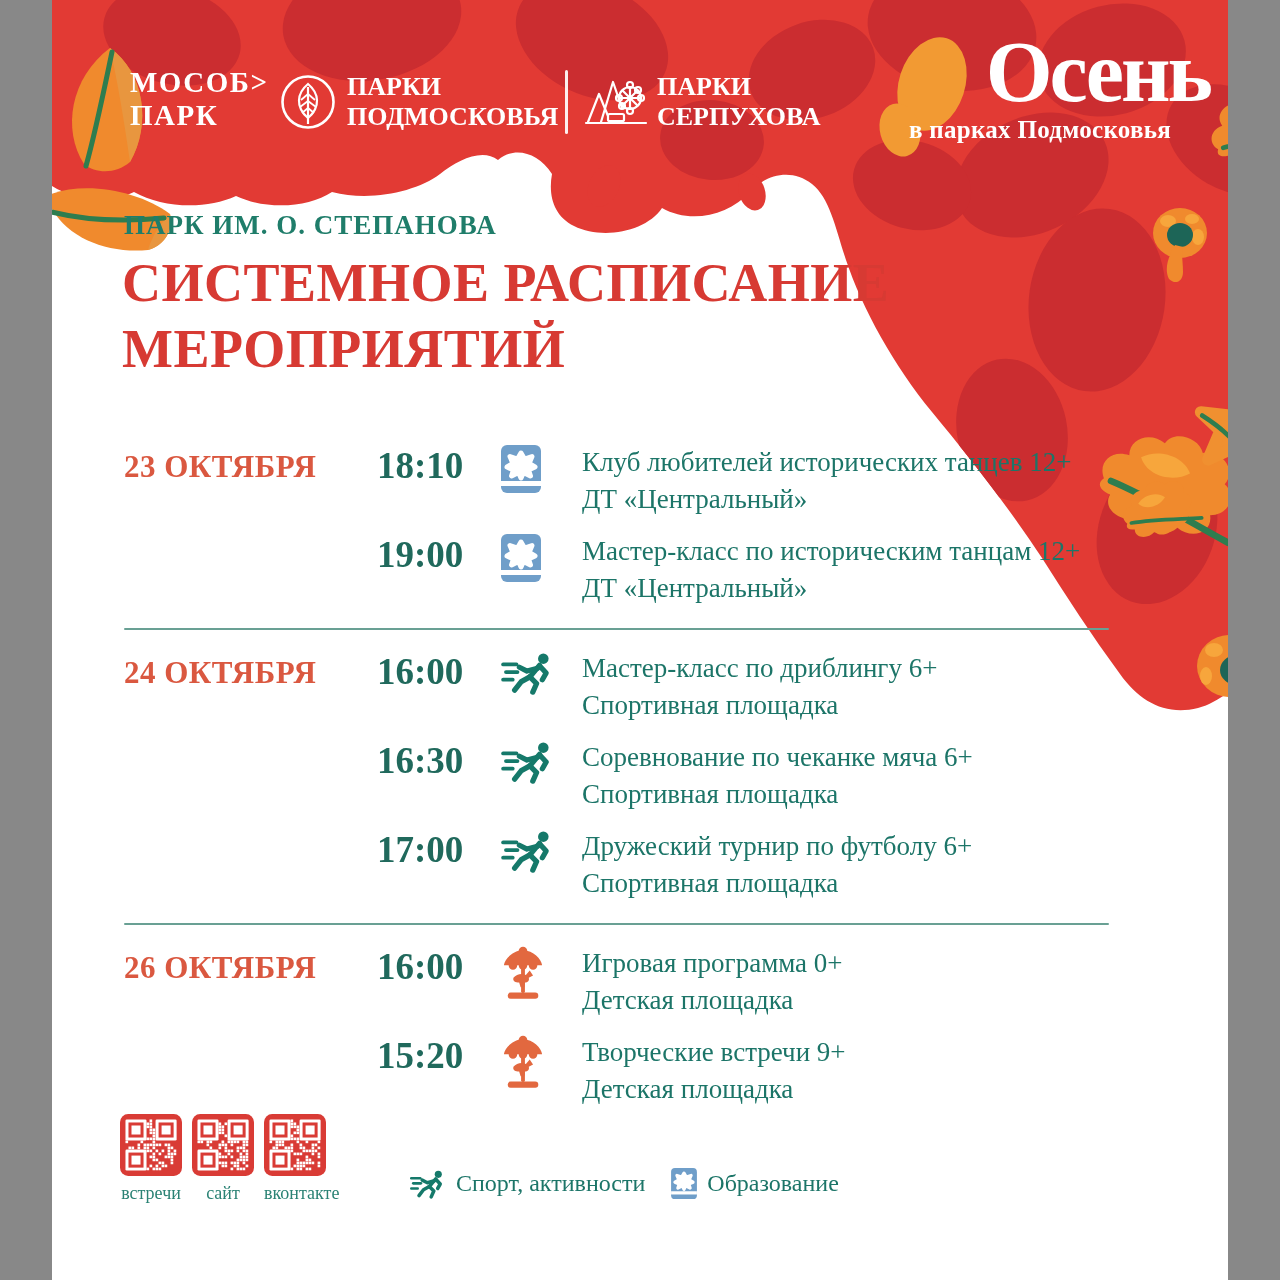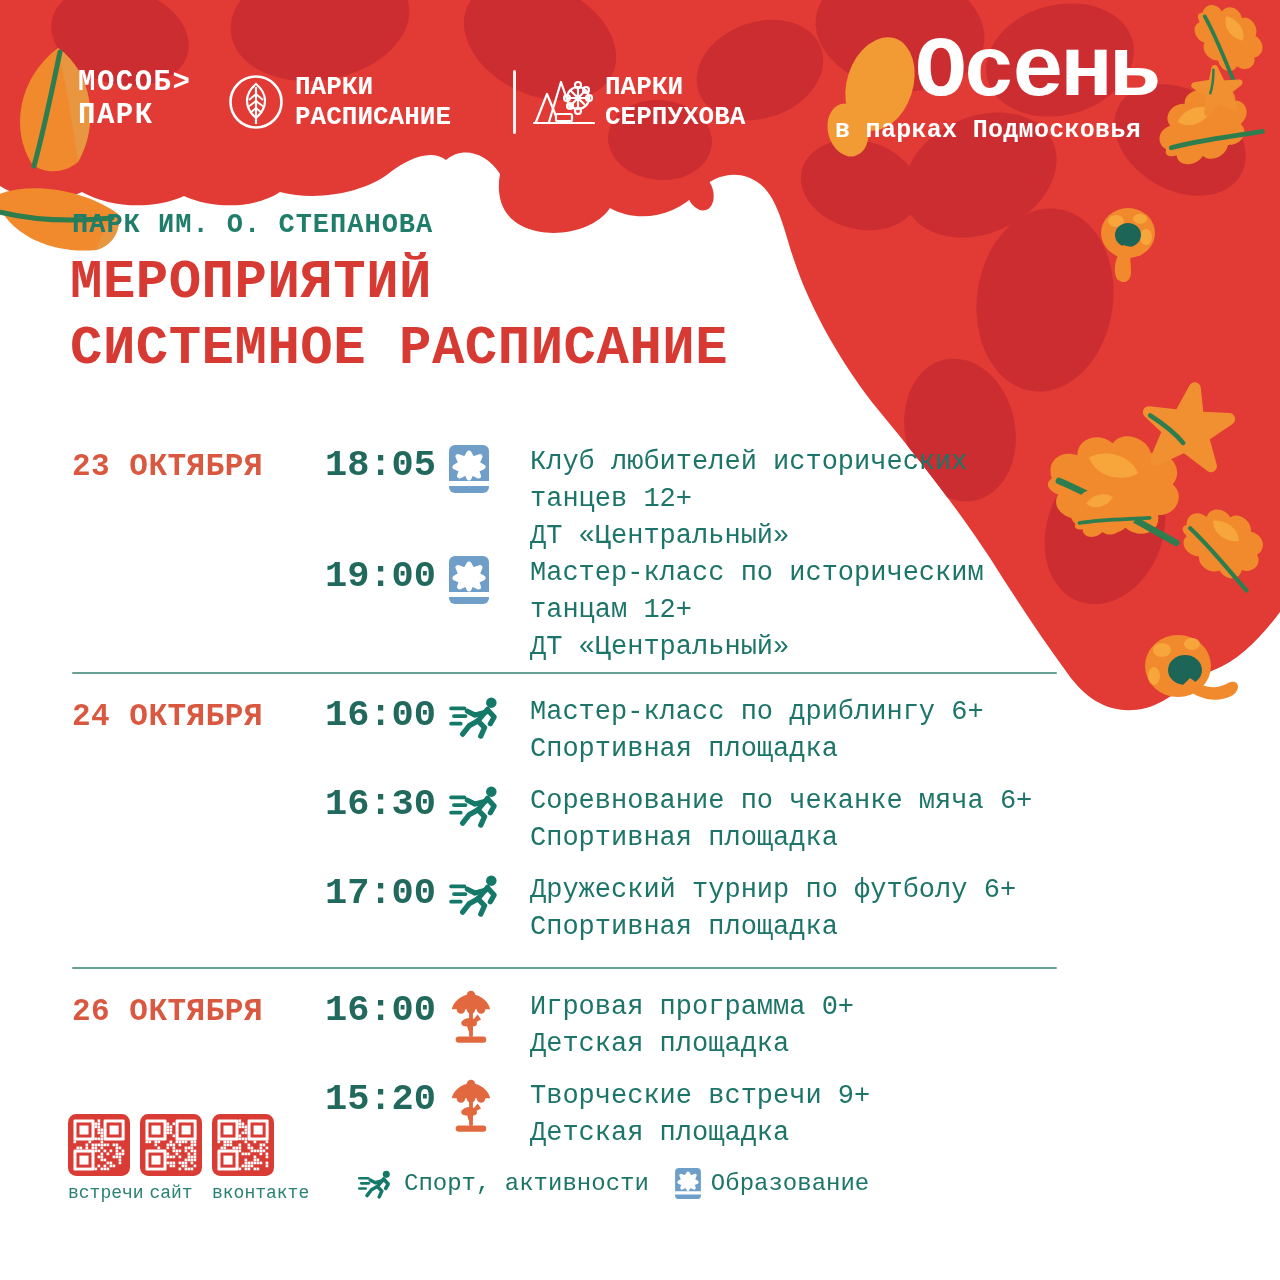--- a/index.html
+++ b/index.html
@@ -1,17 +1,17 @@
 <!DOCTYPE html>
 <html><head>
 <meta charset="utf-8">
 <style>
   html,body{margin:0;padding:0;background:#888;}
-  .poster{position:relative;width:1280px;height:1280px;background:#ffffff;overflow:hidden;
-          font-family:Liberation Mono, monospace;margin:0 auto;}
+  .poster{position:relative;width:1176px;height:1280px;background:#ffffff;overflow:hidden;
+          font-family:Liberation Serif, serif;margin:0 auto;}
   svg{display:block;}
   .defs-store{position:absolute;width:0;height:0;overflow:hidden;}
   .header-art{position:absolute;top:0;left:0;}
 
   
   .logo-mosob{position:absolute;left:78px;top:66px;color:#fff;font-weight:700;
               font-size:29px;line-height:33px;letter-spacing:1.5px;}
   .logo-pp{position:absolute;left:228px;top:72px;display:flex;align-items:center;gap:11px;color:#fff;}
   .logo-pp .pp-text,.logo-ps .ps-text{font-weight:700;font-size:26px;line-height:30px;color:#fff;}
   .logo-divider{position:absolute;left:513px;top:70px;width:3px;height:64px;
@@ -203,21 +203,21 @@
     <div>МОСОБ&gt;</div>
     <div>ПАРК</div>
   </div>
 
   <div class="logo-pp">
     <svg width="56" height="56">
         <use href="#logo-leaf-circle"></use>
       </svg>
     <div class="pp-text">
       <div>ПАРКИ</div>
-      <div>РАСПИСАНИЕ</div>
+      <div>ПОДМОСКОВЬЯ</div>
     </div>
   </div>
 
   <div class="logo-divider"></div>
 
   <div class="logo-ps">
     <svg width="64" height="64">
         <use href="#logo-park-scene"></use>
       </svg>
     <div class="ps-text">
@@ -226,30 +226,30 @@
     </div>
   </div>
 
   <div class="season">
     <div class="season-title">Осень</div>
     <div class="season-sub">в парках Подмосковья</div>
   </div>
 
   <div class="park-name">ПАРК ИМ. О. СТЕПАНОВА</div>
   <h1 class="main-title" style="margin:0">
+    <div>СИСТЕМНОЕ РАСПИСАНИЕ</div>
     <div>МЕРОПРИЯТИЙ</div>
-    <div>СИСТЕМНОЕ РАСПИСАНИЕ</div>
   </h1>
 
   <div class="schedule" id="schedule">
     <section class="sched-section">
       <div class="sched-date">23 ОКТЯБРЯ</div>
       <div class="sched-events">
     <div class="event-row">
-      <div class="event-time">18:05</div>
+      <div class="event-time">18:10</div>
       <div class="event-icon-wrap">
         <svg class="event-icon" width="40" height="48">
                 <use href="#icon-education"></use>
               </svg>
       </div>
       <div class="event-text">
         <div class="event-title">Клуб любителей исторических танцев 12+</div>
         <div class="event-location">ДТ «Центральный»</div>
       </div>
     </div>

